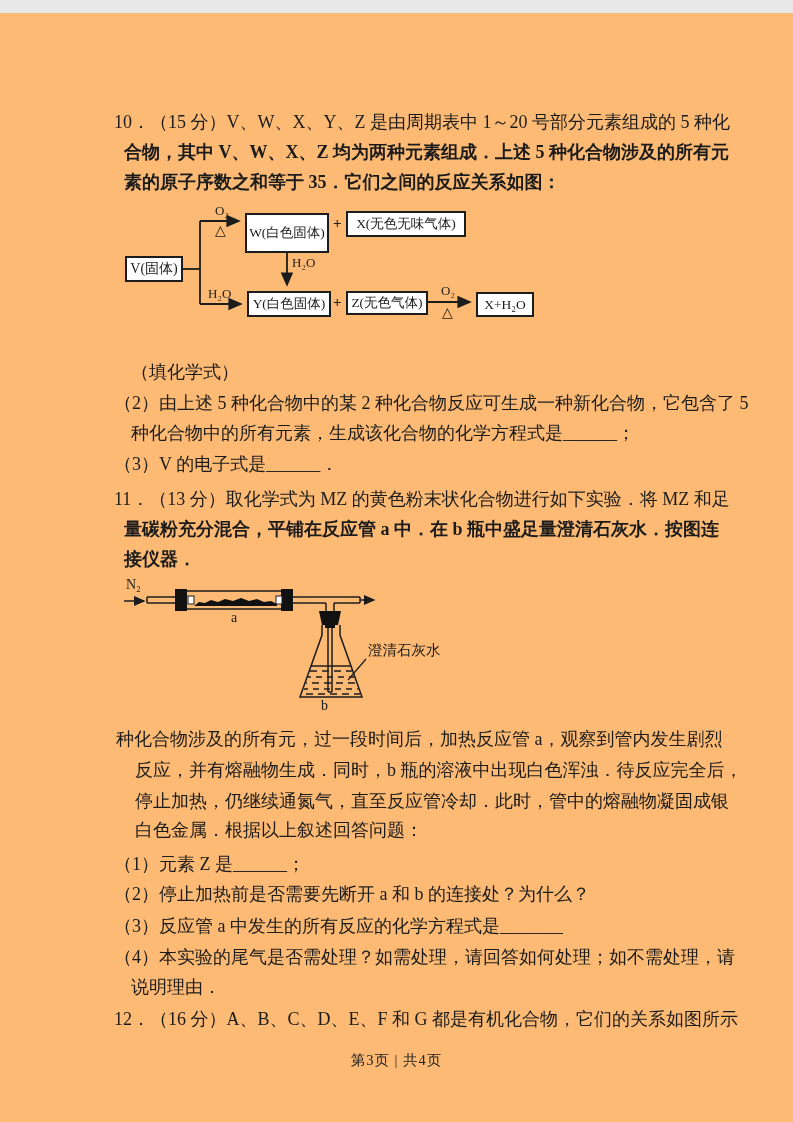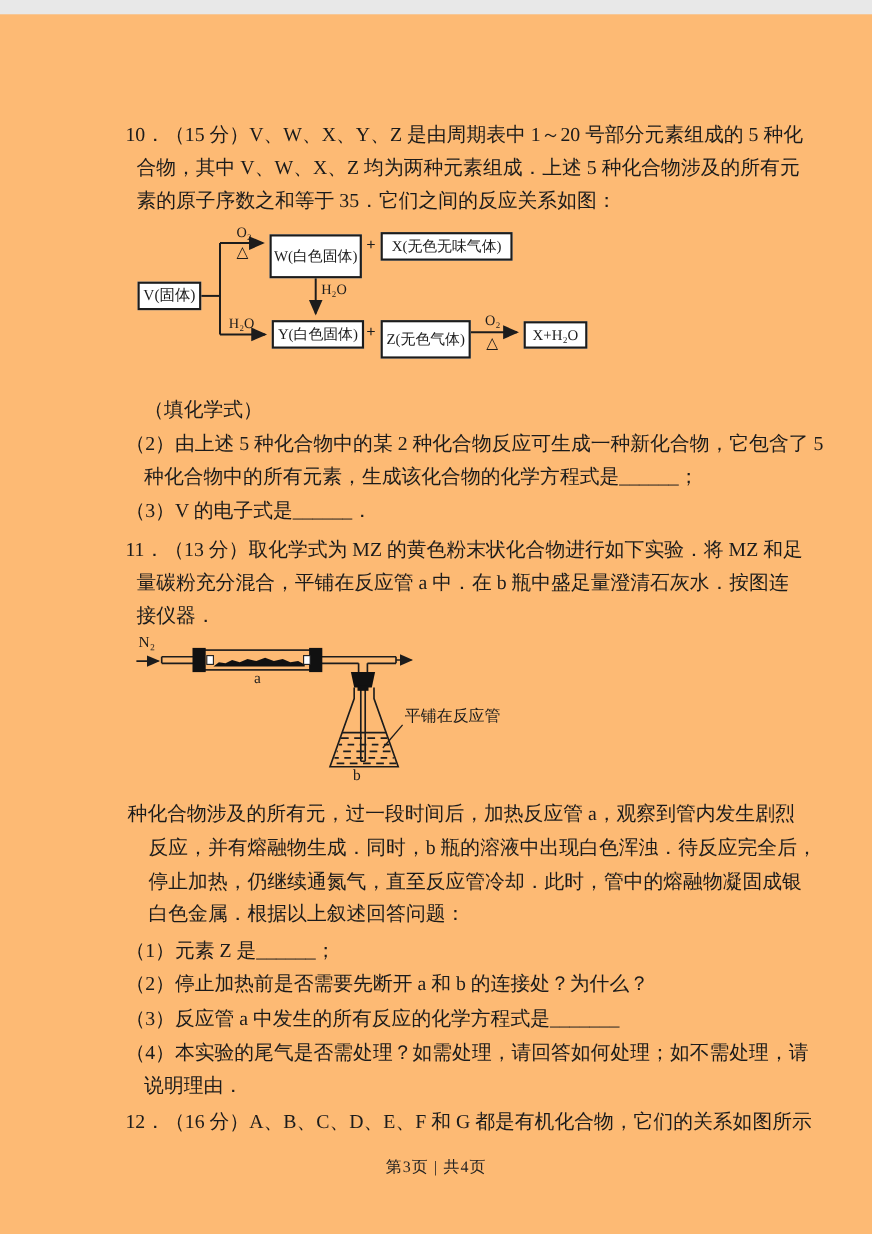--- a/index.html
+++ b/index.html
@@ -13,21 +13,21 @@
     margin:13px auto;
   }
   .ln{
     position:absolute;
     left:114px;
     font-size:18px;
     line-height:24px;
     white-space:pre;
     color:#1b1b1b;
   }
-  .ind-q10{left:124px;}
+  .ind-q10{left:124px;font-weight:bold;}
   .ind-sub{left:131px;}
   .para{left:116px;}
   .para-cont{left:135px;}
 
   
   .flowchart{position:absolute;left:120px;top:192px;width:424px;height:126px;}
   .flowchart svg{position:absolute;left:0;top:0;}
   .fbox{
     position:absolute;
     border:2px solid #1c1c1c;
@@ -71,21 +71,21 @@
         <path d="M80 16 H119" marker-end="url(#arr)"></path>
         <path d="M80 99 H121" marker-end="url(#arr)"></path>
         <path d="M167 32 V80" marker-end="url(#arr)"></path>
         <path d="M308 97 H350" marker-end="url(#arr)"></path>
       </g>
     </svg>
     <div class="fbox" style="left:5px;top:51px;width:58px;height:26px;font-size:14px">V(固体)</div>
     <div class="fbox" style="left:125px;top:8px;width:84px;height:40px">W(白色固体)</div>
     <div class="fbox" style="left:226px;top:6px;width:120px;height:26px">X(无色无味气体)</div>
     <div class="fbox" style="left:127px;top:86px;width:84px;height:26px">Y(白色固体)</div>
-    <div class="fbox" style="left:226px;top:86px;width:82px;height:35px">Z(无色气体)</div>
+    <div class="fbox" style="left:226px;top:86px;width:82px;height:24px">Z(无色气体)</div>
     <div class="fbox" style="left:356px;top:87px;width:58px;height:25px">X+H₂O</div>
 
     <div class="flbl" style="left:95px;top:-2px">O₂</div>
     <div class="flbl" style="left:95px;top:17px;font-size:14px">△</div>
     <div class="fplus" style="left:213px;top:10px">+</div>
     <div class="flbl" style="left:172px;top:50px">H₂O</div>
     <div class="flbl" style="left:88px;top:81px">H₂O</div>
     <div class="fplus" style="left:213px;top:89px">+</div>
     <div class="flbl" style="left:321px;top:78px">O₂</div>
     <div class="flbl" style="left:322px;top:99px;font-size:14px">△</div>
@@ -154,21 +154,21 @@
         <rect x="205" y="52" width="10" height="5"></rect>
       </g>
 
       <g fill="#ffffff" stroke="#1c1c1c" stroke-width="1">
         <rect x="68" y="25" width="6" height="8"></rect>
         <rect x="156" y="25" width="6" height="8"></rect>
       </g>
     </svg>
     <div class="albl" style="left:6px;top:6px">N₂</div>
     <div class="albl" style="left:111px;top:39px">a</div>
-    <div class="albl" style="left:248px;top:70px;font-size:14.5px">平铺在反应管</div>
+    <div class="albl" style="left:248px;top:70px;font-size:14.5px">澄清石灰水</div>
     <div class="albl" style="left:201px;top:127px">b</div>
   </div>
 
   <div class="ln para" style="top:714px">种化合物涉及的所有元，过一段时间后，加热反应管 a，观察到管内发生剧烈</div>
   <div class="ln para-cont" style="top:745px">反应，并有熔融物生成．同时，b 瓶的溶液中出现白色浑浊．待反应完全后，</div>
   <div class="ln para-cont" style="top:776px">停止加热，仍继续通氮气，直至反应管冷却．此时，管中的熔融物凝固成银</div>
   <div class="ln para-cont" style="top:805px">白色金属．根据以上叙述回答问题：</div>
 
   <div class="ln" style="top:839px">（1）元素 Z 是______；</div>
   <div class="ln" style="top:869px">（2）停止加热前是否需要先断开 a 和 b 的连接处？为什么？</div>

